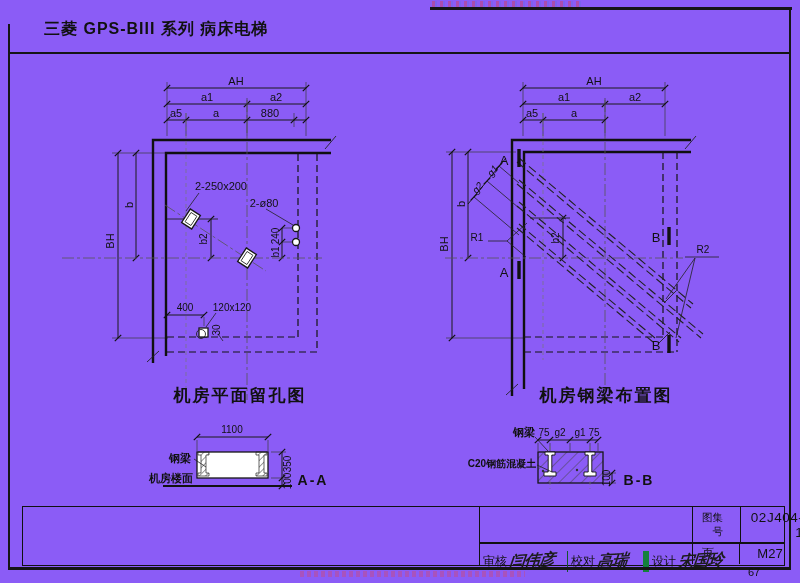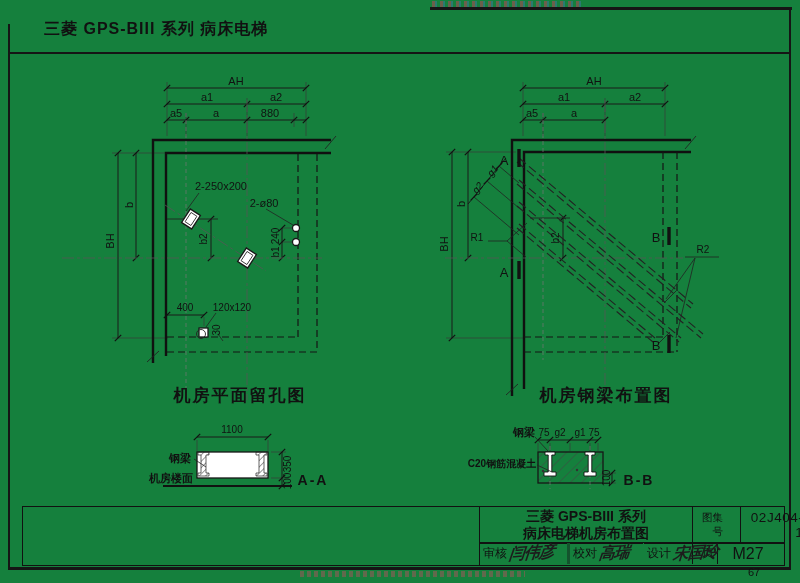--- a/index.html
+++ b/index.html
@@ -1,16 +1,16 @@
 <!DOCTYPE html>
 <html><head>
 <meta charset="utf-8">
 <style>
   html,body{margin:0;padding:0;background:#e8e8e8;}
-  .page{position:relative;width:800px;height:583px;background:#15803d;overflow:hidden;
+  .page{position:relative;width:800px;height:583px;background:#8b5cf6;overflow:hidden;
         font-family:"Liberation Sans","DejaVu Sans",sans-serif;color:#111;}
   .abs{position:absolute;}
   .rule{background:#151515;}
   .header-title{position:absolute;left:44px;top:19px;font-size:16px;font-weight:bold;letter-spacing:1px;}
   .wm{position:absolute;opacity:.65;filter:blur(.7px);}
   .wm-top{left:432px;top:1px;width:150px;height:6px;
      background:repeating-linear-gradient(90deg,rgba(210,60,90,.7) 0 3px,rgba(90,110,220,.5) 3px 5px,transparent 5px 8px);}
   .wm-bottom{left:300px;top:571px;width:225px;height:6px;
      background:repeating-linear-gradient(90deg,rgba(215,70,100,.6) 0 4px,transparent 4px 7px);}
   svg text{font-family:"Liberation Sans","DejaVu Sans",sans-serif;fill:#111;}
@@ -35,26 +35,26 @@
   .notes .indent{margin-left:27px;}
   .tb{position:absolute;left:456px;top:0;bottom:0;width:304px;border-left:1.6px solid #111;}
   .tb .hline{position:absolute;left:0;top:35px;width:100%;height:1.6px;background:#111;}
   .tb-title{position:absolute;left:0;top:0;width:212px;height:35px;text-align:center;
             font-size:14px;font-weight:bold;line-height:17px;padding-top:1px;box-sizing:border-box;}
   .cell{position:absolute;box-sizing:border-box;display:flex;align-items:center;justify-content:center;text-align:right;}
   .vline{border-left:1.6px solid #111;}
   .c-atlas-label{left:212px;top:0;width:31px;height:35px;font-size:10.5px;}
   .c-atlas-no{left:260px;top:0;width:61px;height:35px;font-size:13.5px;letter-spacing:.5px;padding-left:12px;}
   .c-page-label{left:212px;top:36px;width:31px;height:21px;font-size:12px;}
-  .c-page-no{left:237px;top:36px;width:61px;height:21px;font-size:16px;}
-  .sig-row{position:absolute;left:0;top:36px;width:212px;height:21px;display:flex;}
+  .c-page-no{left:259px;top:36px;width:61px;height:21px;font-size:13px;}
+  .sig-row{position:absolute;left:0;top:44px;width:212px;height:21px;display:flex;}
   .sig-cell{display:flex;align-items:center;overflow:visible;box-sizing:border-box;}
   .sc1{width:87px;}
-  .sc2{width:76px;border-left:3px solid #14532d;}
-  .sc3{width:29px;border-left:1px solid #15803d;}
+  .sc2{width:76px;border-left:1px solid #14532d;}
+  .sc3{width:29px;border-left:6px solid #15803d;}
   .tb-label{font-size:12px;padding-left:3px;flex:none;}
   .sig{font-size:16px;font-weight:bold;font-style:italic;transform:rotate(-4deg) skewX(-10deg);
        white-space:nowrap;margin-left:2px;letter-spacing:-1px;color:#1c1c1c;}
   .page-num{position:absolute;left:748px;top:566px;font-size:11px;}
 </style>
 </head>
 <body>
 
 <div class="page">
 
@@ -357,24 +357,20 @@
       <text class="cap" x="606" y="401" text-anchor="middle">机房钢梁布置图</text>
     </g>
   </svg>
 
   <div class="bottom-box">
     <div class="notes">
     </div>
 
     <div class="tb">
       <div class="hline"></div>
-      <div class="tb-title">
-        <div>三菱 GPS-BIII 系列</div>
-        <div>病床电梯机房布置图</div>
-      </div>
       <div class="cell vline c-atlas-label">图集号</div>
       <div class="cell vline c-atlas-no">02J404-1</div>
       <div class="cell vline c-page-label">页</div>
       <div class="cell vline c-page-no">M27</div>
       <div class="sig-row">
         <div class="sig-cell sc1">
           <span class="tb-label">审核</span>
           <span class="sig">闫伟彦</span>
         </div>
         <div class="sig-cell sc2">

